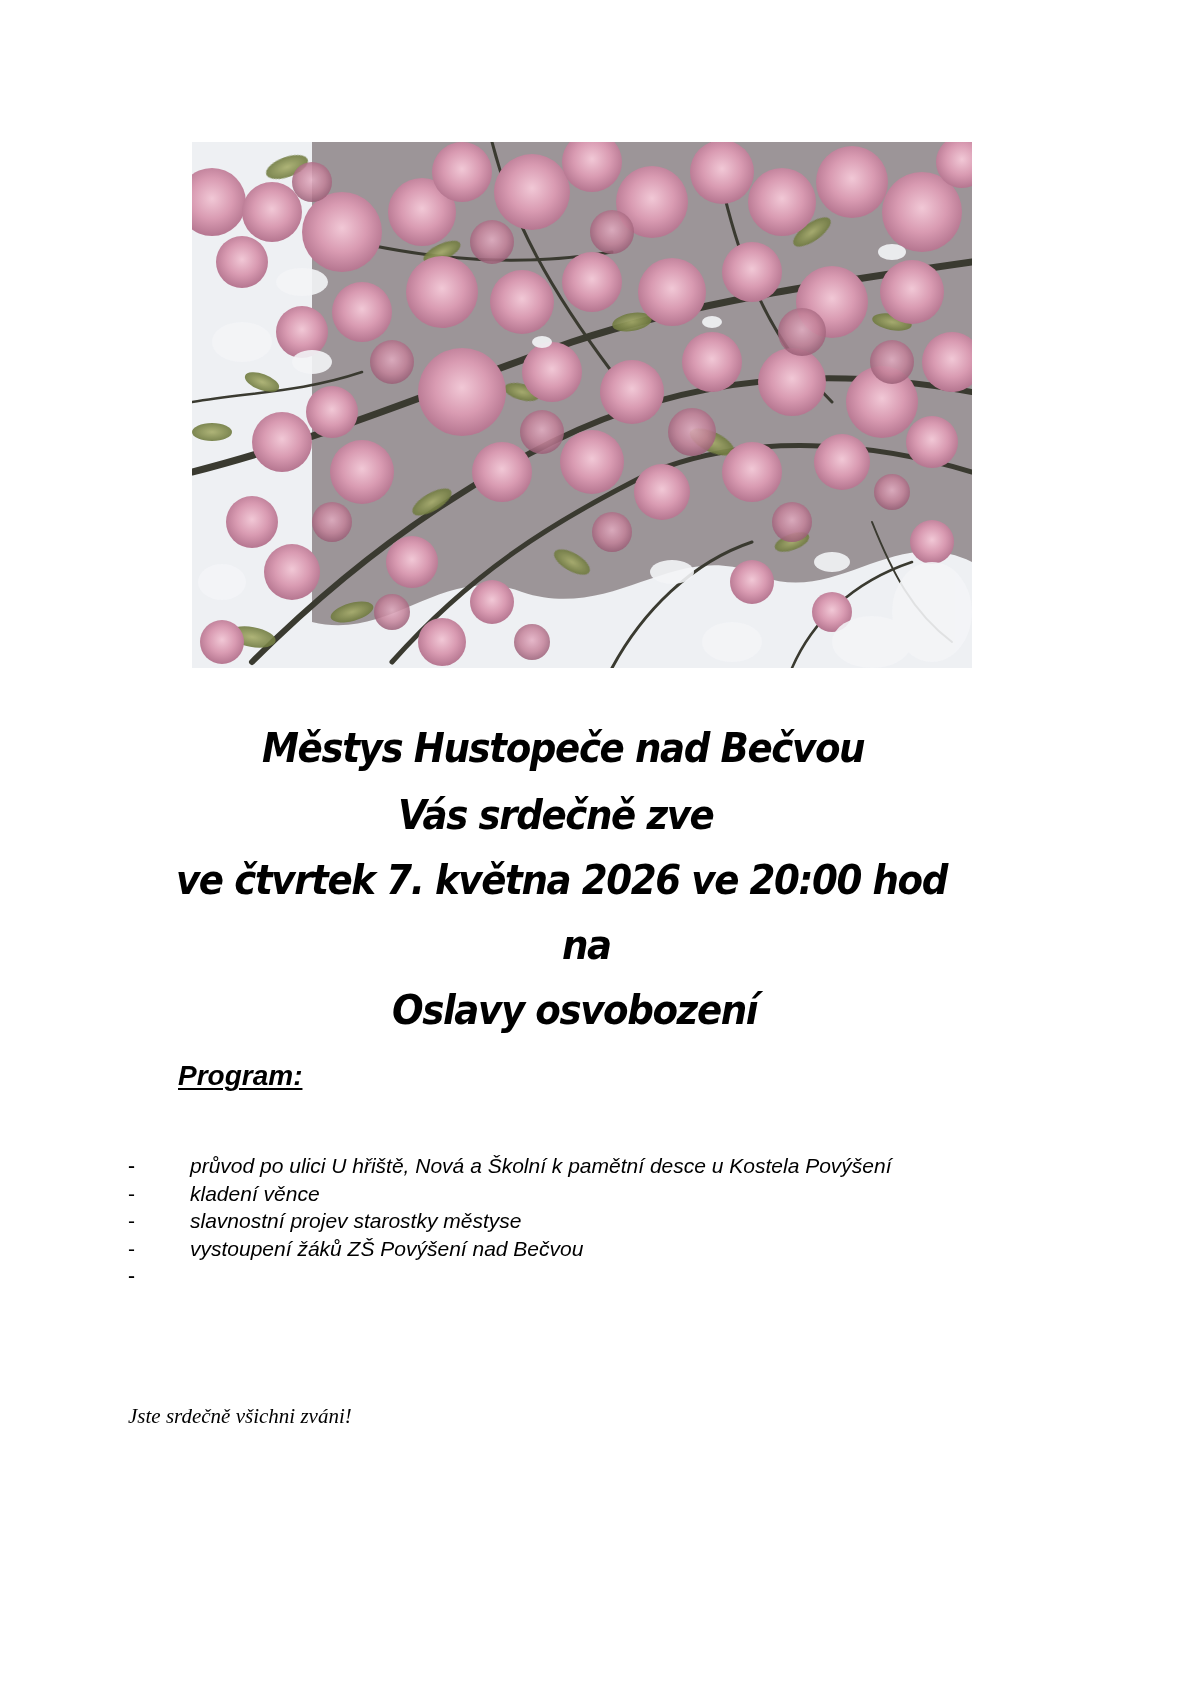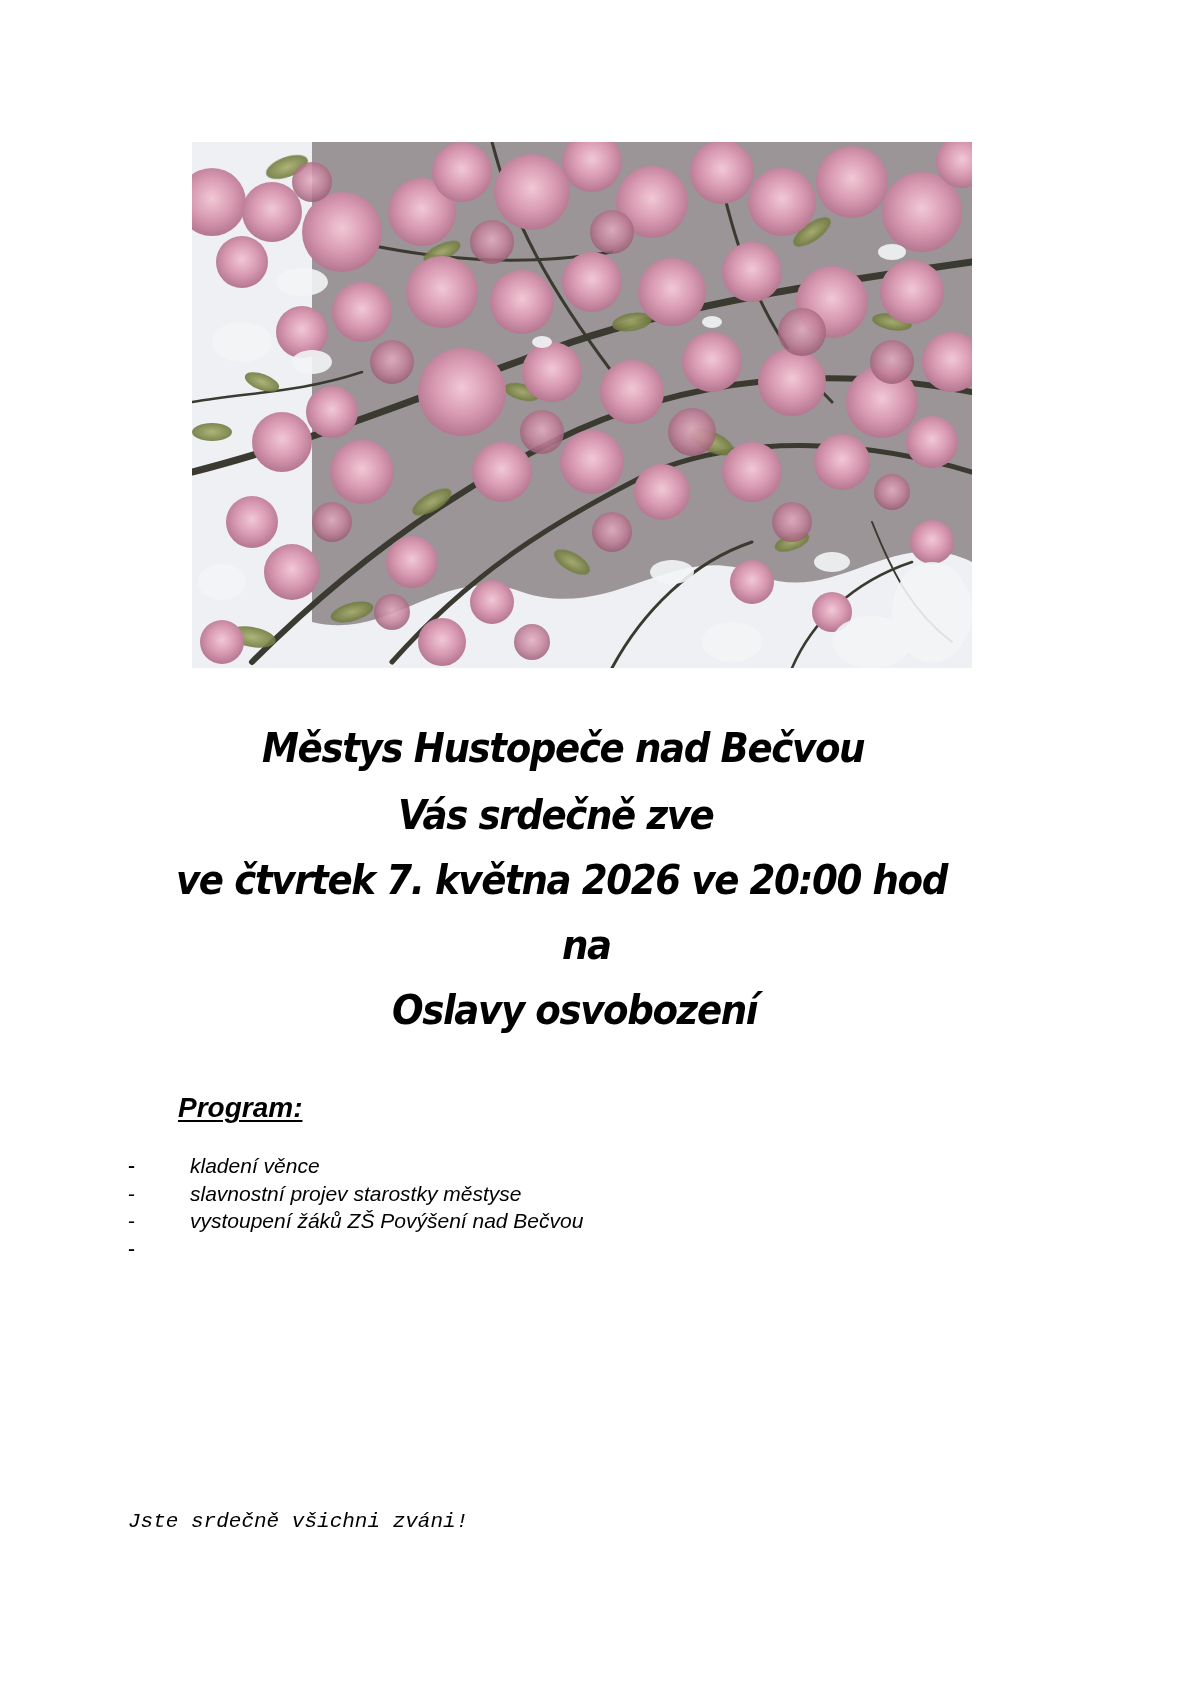--- a/index.html
+++ b/index.html
@@ -53,21 +53,21 @@
     .h1 { left: 262px; top: 728px; }
     .h2 { left: 398px; top: 795px; }
     .h3 { left: 176px; top: 860px; }
     .h4 { left: 562px; top: 925px; }
     .h5 { left: 392px; top: 990px; }
 
     
     .program-heading {
       position: absolute;
       left: 178px;
-      top: 1092px;
+      top: 1060px;
       font-family: "Liberation Sans", sans-serif;
       font-weight: bold;
       font-style: italic;
       font-size: 28px;
       text-decoration: underline;
       text-decoration-thickness: 2px;
       text-underline-offset: 3px;
       white-space: nowrap;
     }
 
@@ -97,22 +97,22 @@
       font-style: normal;
     }
     .program-list li .cont {
       display: block;
     }
 
     
     .closing {
       position: absolute;
       left: 128px;
-      top: 1510px;
-      font-family: Liberation Mono, monospace;
+      top: 1404px;
+      font-family: Liberation Serif, serif;
       font-style: italic;
       font-size: 21px;
       white-space: nowrap;
     }
   </style>
 </head>
 <body>
 
 <div class="page">
 
@@ -260,20 +260,21 @@
   <div class="headline h5">Oslavy osvobození</div>
 
   <div class="program-heading">Program:</div>
 
   <ul class="program-list">
     <li>
       <span class="dash">-</span>
     </li>
     <li>
       <span class="dash">-</span>
+      <span class="cont">průvod po ulici U hřiště, Nová a Školní k pamětní desce u Kostela Povýšení</span>
     </li>
     <li>
       <span class="dash">-</span>
       <span>kladení věnce</span>
     </li>
     <li>
       <span class="dash">-</span>
       <span>slavnostní projev starostky městyse</span>
     </li>
     <li>

